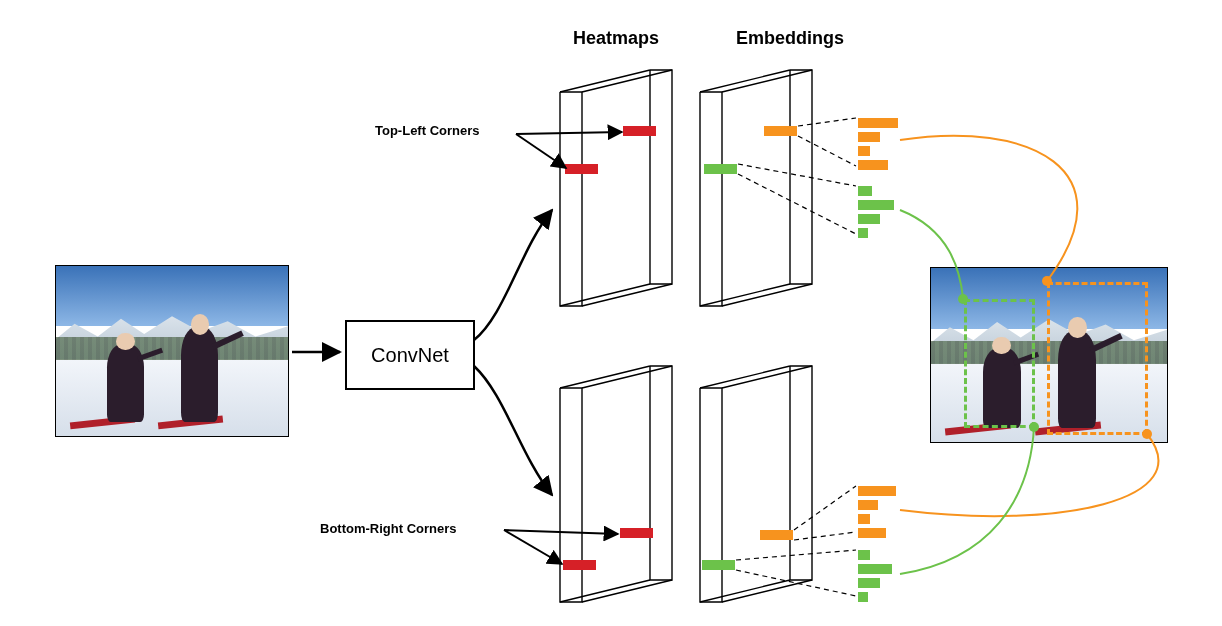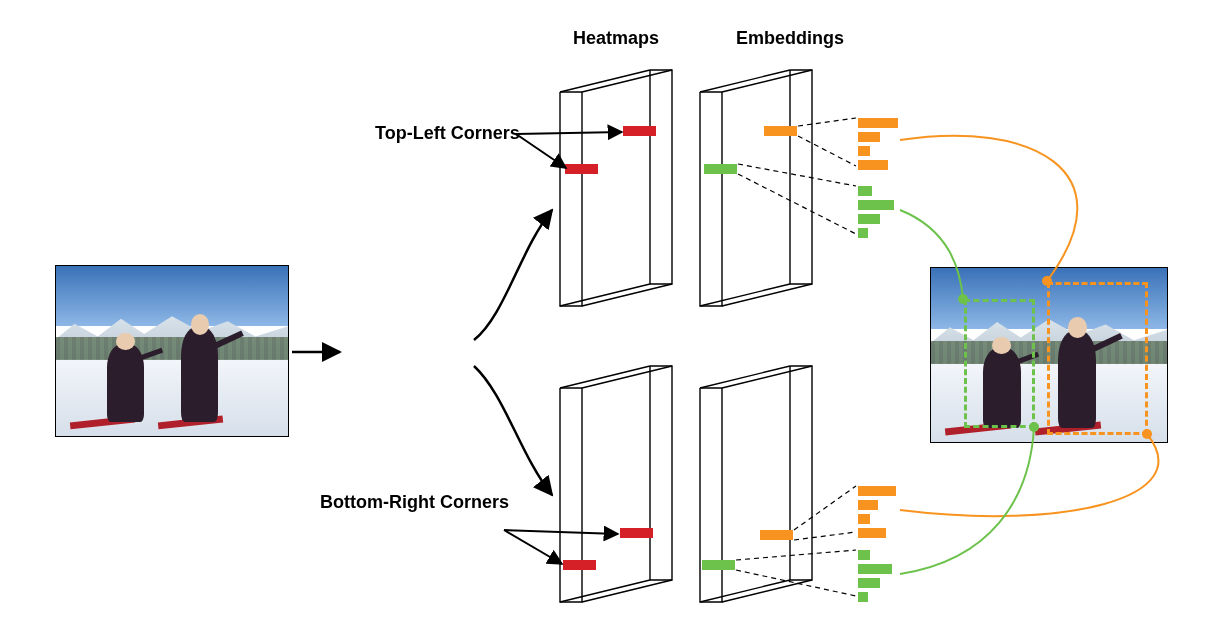--- a/index.html
+++ b/index.html
@@ -11,21 +11,21 @@
     font-family: "Helvetica Neue", Arial, sans-serif;
     overflow: hidden;
   }
   .stage {
     position: relative;
     width: 1222px;
     height: 626px;
   }
   .label {
     position: absolute;
-    font-size: 18px;
+    font-size: 13px;
     font-weight: 600;
     color: #000;
     white-space: nowrap;
   }
   .label.big {
     font-size: 18px;
     font-weight: 600;
   }
   .convnet-box {
     position: absolute;
@@ -129,26 +129,29 @@
     <div class="ski s1"></div>
     <div class="ski s2"></div>
     <div class="person p1">
         <div class="arm"></div>
       </div>
     <div class="person p2">
         <div class="arm"></div>
       </div>
   </div>
 
+  <div class="convnet-box" style="left:345px; top:320px; width:126px; height:66px;">
+    <span>ConvNet</span>
+  </div>
 
   <div class="label big" style="left:573px; top:28px;">Heatmaps</div>
   <div class="label big" style="left:704px; top:28px;margin-left:32px;">Embeddings</div>
 
   <div class="label" style="left:375px; top:123px;">Top-Left Corners</div>
-  <div class="label" style="left:320px; top:492px;">Bottom-Right Corners</div>
+  <div class="label" style="left:320px; top:521px;">Bottom-Right Corners</div>
 
   <svg class="cuboids" viewBox="0 0 1222 626">
 
     <g stroke="#000" stroke-width="1.4" fill="none">
       <path d="M562 80 L647 60 L667 60 L667 280 L647 300 L562 320 L562 100 L582 80 Z" fill="none" style="display:none"></path>
 
       <polyline points="560,92 560,306 582,306 582,92 560,92"></polyline>
 
       <polyline points="650,70 650,284 672,284 672,70 650,70"></polyline>
 

